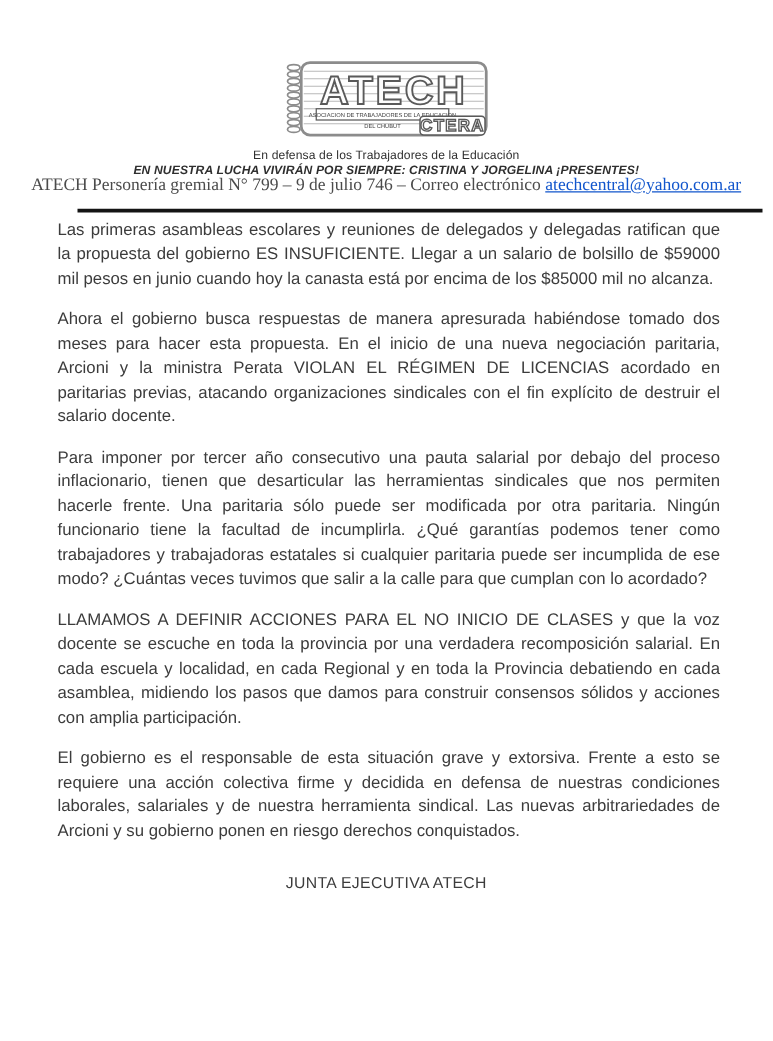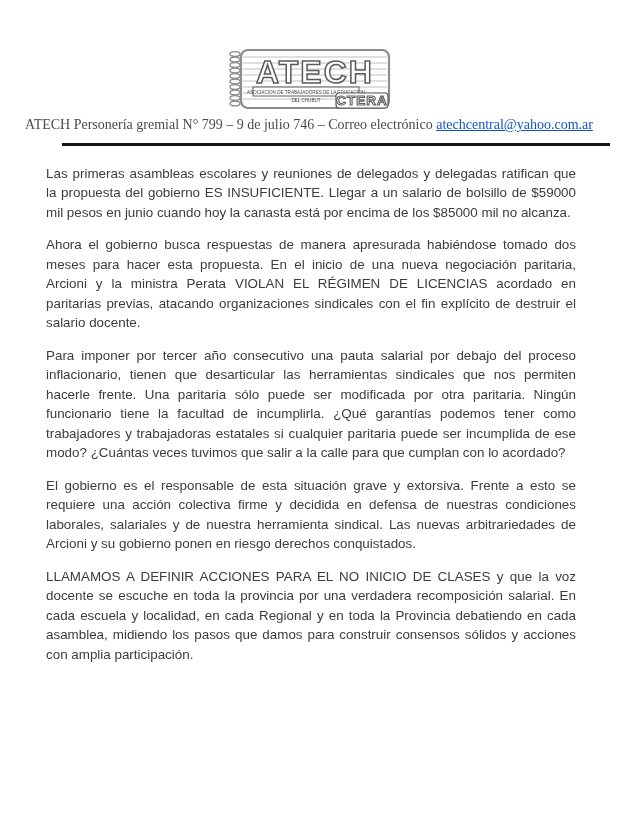--- a/index.html
+++ b/index.html
@@ -28,21 +28,21 @@
     font-size:14px;line-height:12.5px;color:#4b4b4b;margin-top:1px;
   }
   .registry a{color:var(--link-blue,#1155cc);text-decoration:underline;cursor:pointer;}
 
   .rule{height:3px;background:var(--rule-black,#141414);margin:11px 8px 0 62px;}
 
   .doc-title{
     text-align:center;font-size:13.4px;font-weight:bold;color:#212121;
     margin-top:21px;letter-spacing:0.1px;
   }
-  .content{margin:18px 42px 0 46px;}
+  .content{margin:4px 42px 0 46px;}
   .content p{
     margin:0 0 13px 0;font-size:13.4px;line-height:19.5px;
     text-align:justify;color:var(--body-text,#3c3c3c);
   }
   .signature{
     text-align:center;margin-top:25px;font-size:12.6px;
     color:var(--body-text,#3c3c3c);letter-spacing:0.3px;
   }
 </style>
 </head>
@@ -84,30 +84,33 @@
       <rect x="29" y="40" width="106" height="9" fill="#ffffff" class="logo-stroke-dark" stroke-width="1"></rect>
       <text x="82" y="46.5" text-anchor="middle" font-size="4.6" fill="#444444">ASOCIACION DE TRABAJADORES DE LA EDUCACION</text>
       <text x="82" y="55" text-anchor="middle" font-size="4.6" fill="#444444">DEL CHUBUT</text>
 
       <rect x="112" y="46" width="52" height="15" rx="3" fill="#ffffff" class="logo-stroke-dark" stroke-width="1.2"></rect>
       <text x="138" y="58" text-anchor="middle" font-size="13.5" font-weight="bold" letter-spacing="1" fill="#fdfdfd" class="logo-stroke-dark" stroke-width="1.1">CTERA</text>
     </svg>
   </div>
 
   <div class="masthead">
+    <div class="m-line">En defensa de los Trabajadores de la Educación</div>
+    <div class="m-line slogan-italic">EN NUESTRA LUCHA VIVIRÁN POR SIEMPRE: CRISTINA Y JORGELINA ¡PRESENTES!</div>
     <div class="registry">
       <span>ATECH Personería gremial N° 799 – 9 de julio 746  –  Correo electrónico </span><a>atechcentral@yahoo.com.ar</a>
     </div>
   </div>
 
   <div class="rule"></div>
 
 
   <div class="content">
     <p>Las primeras asambleas escolares y reuniones de delegados y delegadas ratifican que la propuesta del gobierno ES INSUFICIENTE. Llegar a un salario de bolsillo de $59000 mil pesos en junio cuando hoy la canasta está por encima de los $85000 mil no alcanza.</p>
     <p>Ahora el gobierno busca respuestas de manera apresurada habiéndose tomado dos meses para hacer esta propuesta. En el inicio de una nueva negociación paritaria, Arcioni y la ministra Perata VIOLAN EL RÉGIMEN DE LICENCIAS acordado en paritarias previas, atacando organizaciones sindicales con el fin explícito de destruir el salario docente.</p>
     <p>Para imponer por tercer año consecutivo una pauta salarial por debajo del proceso inflacionario, tienen que desarticular las herramientas sindicales que nos permiten hacerle frente. Una paritaria sólo puede ser modificada por otra paritaria. Ningún funcionario tiene la facultad de incumplirla. ¿Qué garantías podemos tener como trabajadores y trabajadoras estatales si cualquier paritaria puede ser incumplida de ese modo?  ¿Cuántas veces tuvimos que salir a la calle para que cumplan con lo acordado?</p>
+    <p>LLAMAMOS A DEFINIR ACCIONES PARA EL NO INICIO DE CLASES y que la voz docente se escuche en toda la provincia por una verdadera recomposición salarial. En cada escuela y localidad, en cada Regional y en toda la Provincia debatiendo en cada asamblea, midiendo los pasos que damos para construir consensos sólidos y acciones con amplia participación.</p>
     <p>El gobierno es el responsable de esta situación grave y extorsiva. Frente a esto se requiere una acción colectiva firme y decidida en defensa de nuestras condiciones laborales, salariales y de nuestra herramienta sindical.  Las nuevas arbitrariedades de Arcioni y su gobierno ponen en riesgo derechos conquistados.</p>
-    <p>LLAMAMOS A DEFINIR ACCIONES PARA EL NO INICIO DE CLASES y que la voz docente se escuche en toda la provincia por una verdadera recomposición salarial. En cada escuela y localidad, en cada Regional y en toda la Provincia debatiendo en cada asamblea, midiendo los pasos que damos para construir consensos sólidos y acciones con amplia participación.</p>
   </div>
 
+  <div class="signature">JUNTA EJECUTIVA ATECH</div>
 
 </div>
 
 </body></html>

